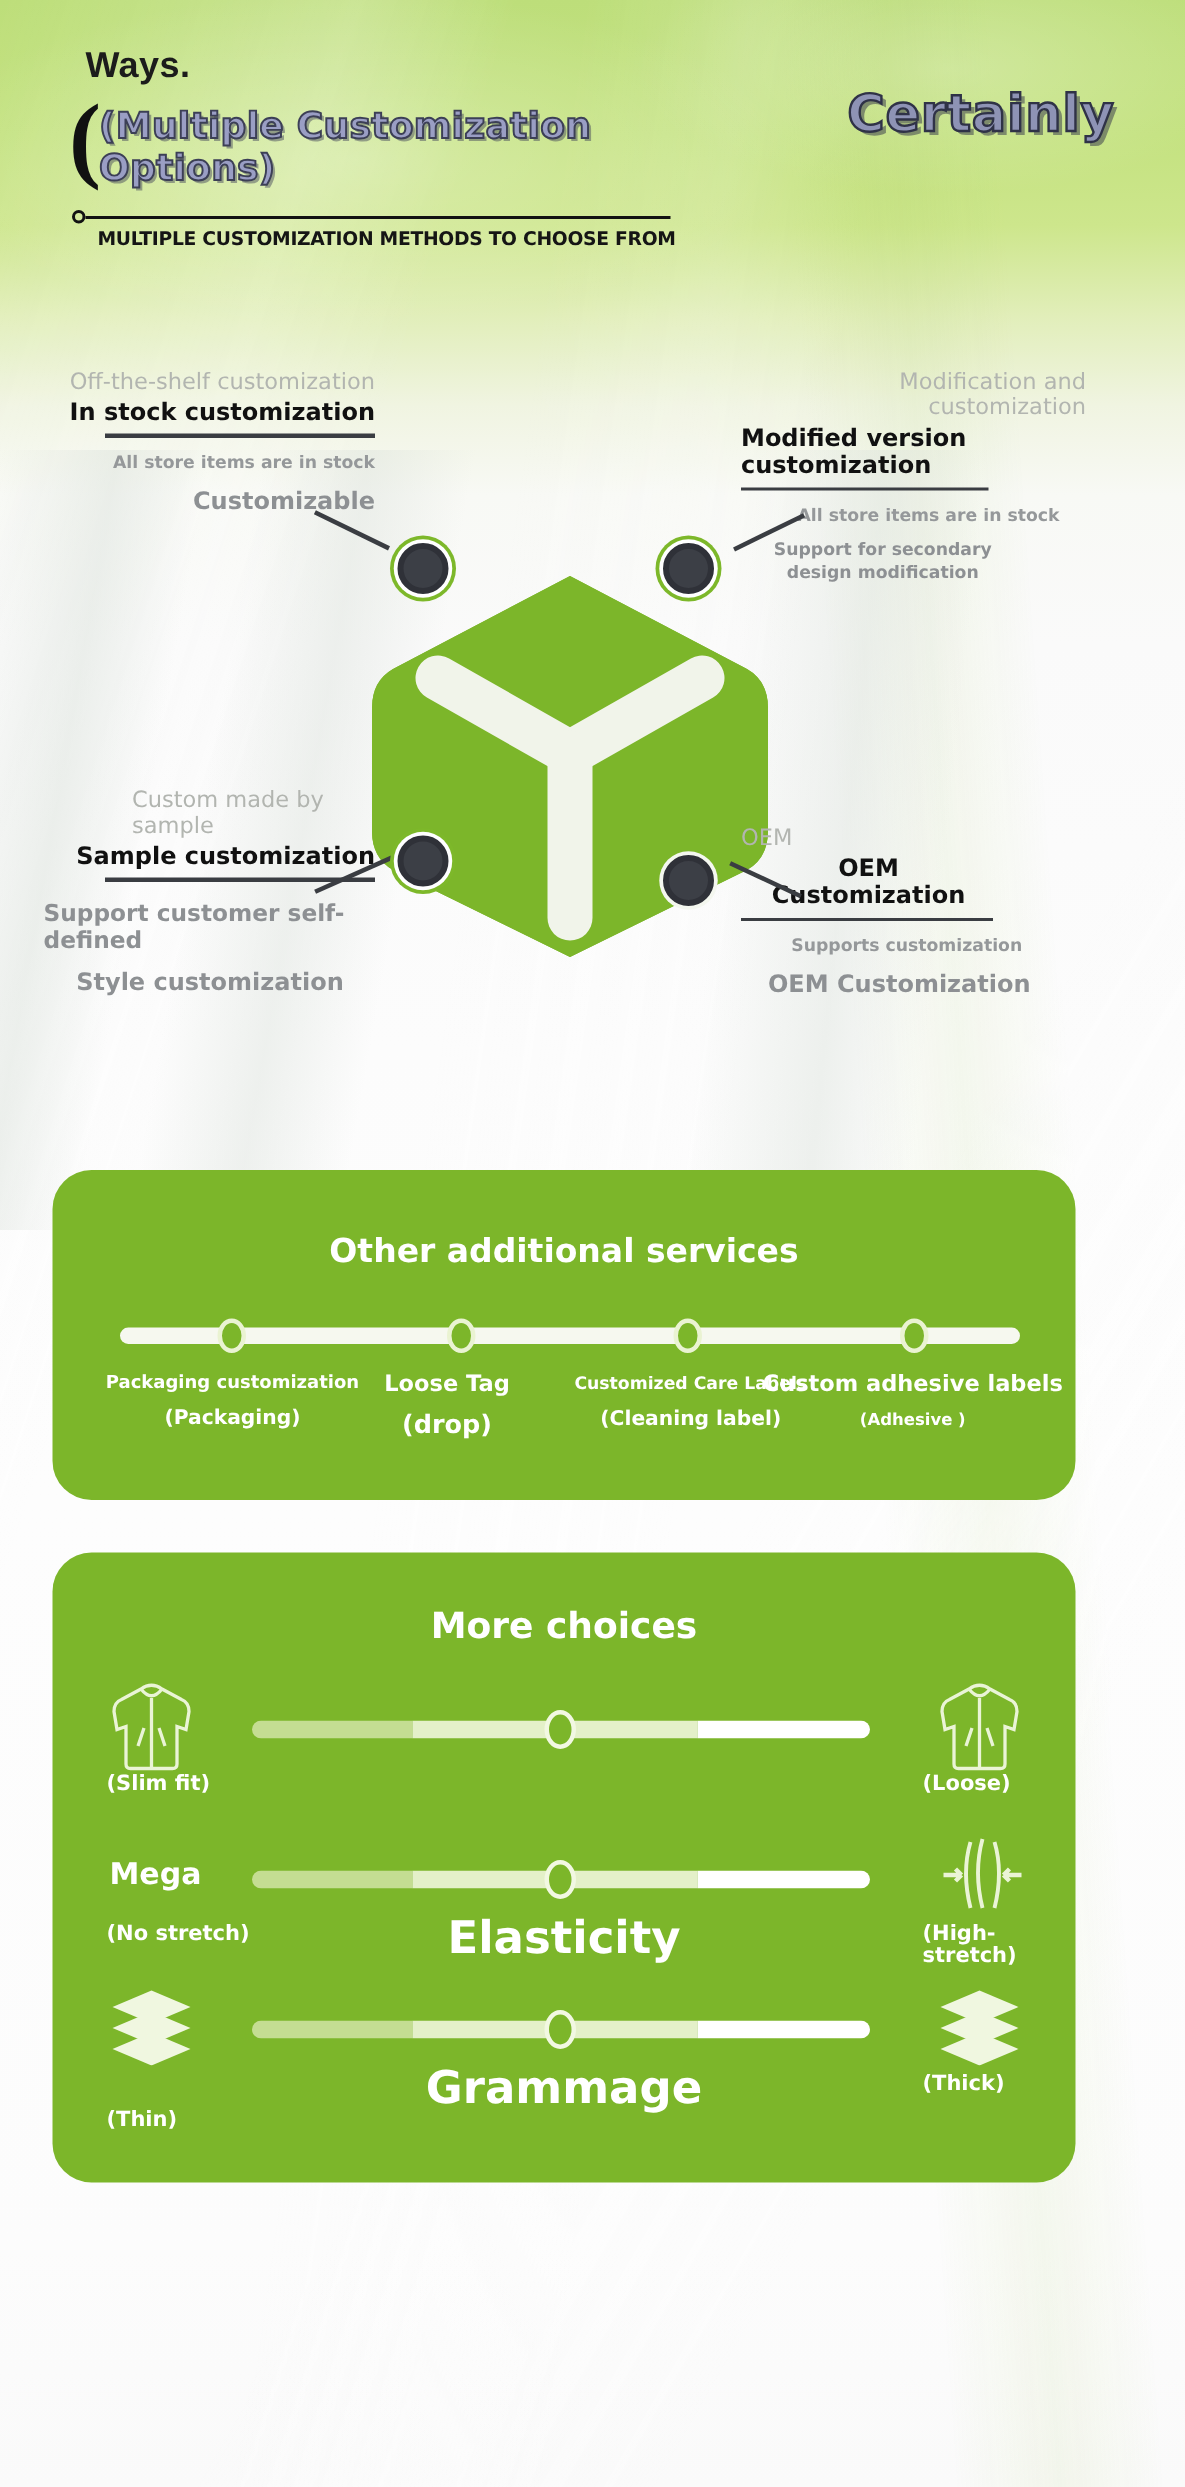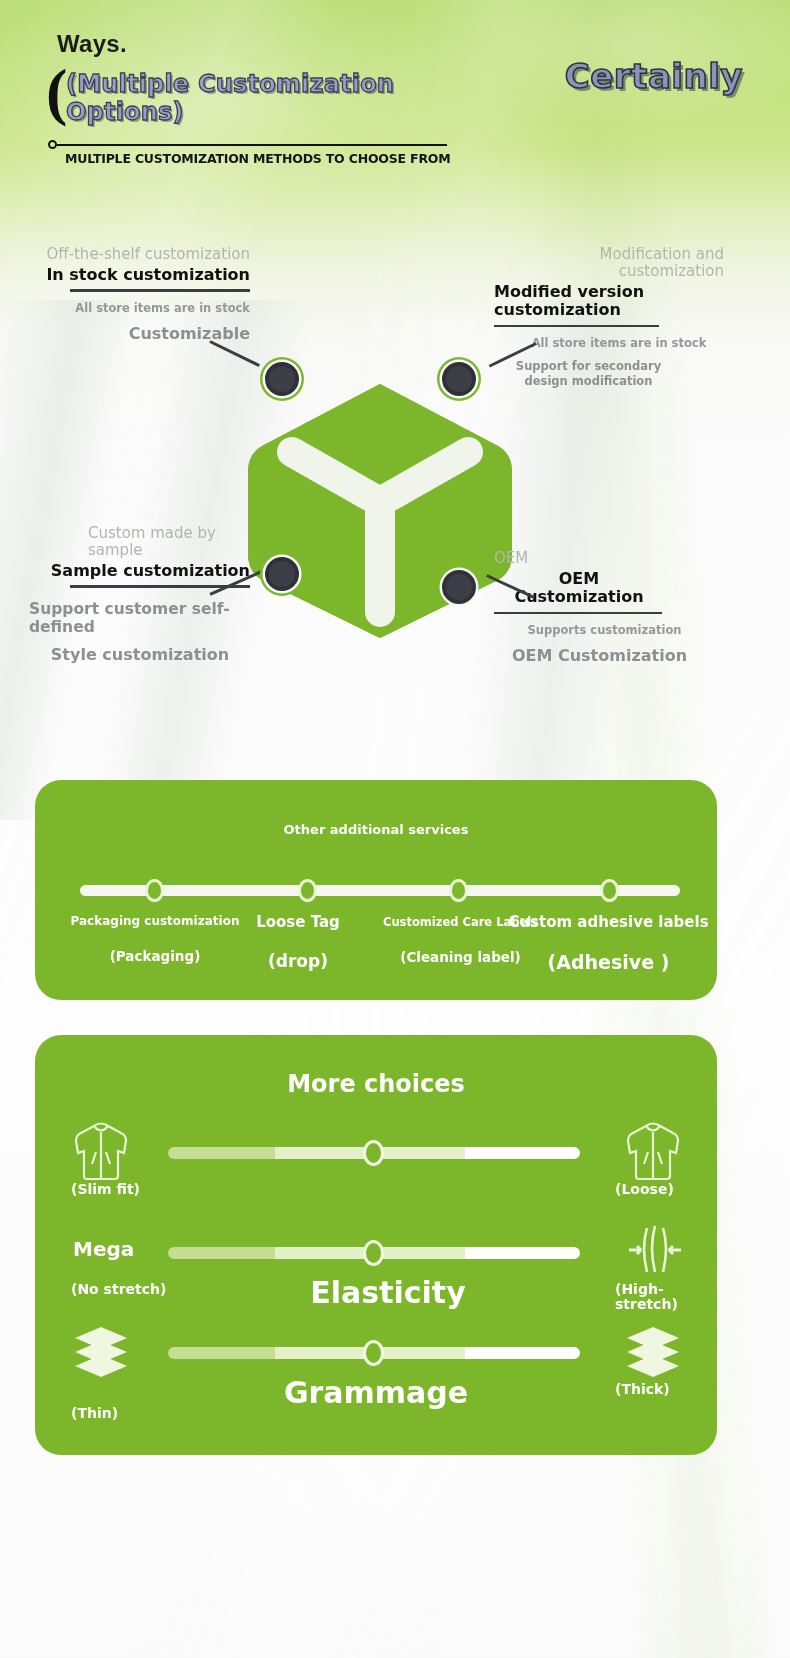--- a/index.html
+++ b/index.html
@@ -159,21 +159,21 @@
   }
   .svc-knob {
     position:absolute; width:19px; height:23px; border-radius:50%;
     border:3.4px solid #eaf3d2; background:#7cb62a;
   }
   .svc-lab {
     position:absolute; text-align:center; color:#fff;
     font-family:"DejaVu Sans", sans-serif;
   }
   .svc-lab .n { font-weight:bold; display:block; }
-  .svc-lab .p { font-weight:bold; display:block; margin-top:20px; }
+  .svc-lab .p { font-weight:bold; display:block; margin-top:9px; }
 
   
   .ch-row { position:absolute; }
   .ch-track { position:absolute; height:12px; border-radius:7px; display:flex; overflow:hidden; }
   .ch-seg { height:100%; }
   .ch-s1 { background:#c4dd92; }
   .ch-s2 { background:#e4f0c9; }
   .ch-s3 { background:#ffffff; }
   .ch-knob {
     position:absolute; width:21px; height:26px; border-radius:50%;
@@ -263,21 +263,21 @@
       <div class="title" style="text-align:center; width:170px;">OEM Customization</div>
       <div class="bar" style="width:168px;"></div>
       <div class="sub1" style="text-align:center; width:185px; margin-left:18px;">Supports customization</div>
       <div class="sub2" style="text-align:center; width:195px; margin-left:8px;">OEM Customization</div>
     </div>
     <div class="leader" style="left:482px; top:396px; width:52px; height:2.6px; transform:rotate(25deg); transform-origin:right center;"></div>
     <div class="node" style="left:442px; top:370px;"></div>
   </div>
 
   <div class="card" style="left:35px; top:780px; width:682px; height:220px;">
-    <div class="card-title" style="position:absolute; left:0; top:42px; width:100%; font-size:13px;">Other additional services</div>
+    <div class="card-title" style="position:absolute; left:0; top:42px; width:100%; font-size:22px;">Other additional services</div>
 
     <div class="svc-track" style="left:45px; top:105px; width:600px;"></div>
 
     <div class="svc-knob" style="left:110px; top:99px;"></div>
     <div class="svc-knob" style="left:263px; top:99px;"></div>
     <div class="svc-knob" style="left:414px; top:99px;"></div>
     <div class="svc-knob" style="left:565px; top:99px;"></div>
 
     <div class="svc-lab" style="left:-5px; top:134px; width:250px;">
       <span class="n" style="font-size:12px;">Packaging customization</span>
@@ -286,21 +286,21 @@
     <div class="svc-lab" style="left:183px; top:133px; width:160px;">
       <span class="n" style="font-size:15px;">Loose Tag</span>
       <span class="p" style="font-size:17px;">(drop)</span>
     </div>
     <div class="svc-lab" style="left:333px; top:135px; width:185px;">
       <span class="n" style="font-size:11.5px;">Customized Care Labels</span>
       <span class="p" style="font-size:13.5px;">(Cleaning label)</span>
     </div>
     <div class="svc-lab" style="left:466px; top:133px; width:215px;">
       <span class="n" style="font-size:15px;">Custom adhesive labels</span>
-      <span class="p" style="font-size:19px;">(Adhesive )</span>
+      <span class="p" style="font-size:11px;">(Adhesive )</span>
     </div>
   </div>
 
   <div class="card" style="left:35px; top:1035px; width:682px; height:420px;">
 
     <div class="card-title" style="position:absolute; left:0; top:35px; width:100%; font-size:24px;">More choices</div>
 
     <div class="ch-row" style="left:0; top:85px; width:682px; height:110px;">
       <div class="ch-icon" style="left:38px; top:0px;">
         <svg width="56" height="62" viewBox="0 0 56 62" fill="none" stroke="#eaf4d6" stroke-width="2.2">
@@ -338,21 +338,21 @@
       <div class="ch-knob" style="left:328px; top:20px;"></div>
       <div class="ch-icon" style="left:592px; top:2px;">
         <svg width="56" height="58" viewBox="0 0 56 58" fill="none" stroke="#eaf4d6" stroke-width="2.6">
           <path d="M20 6 q-6 20 0 44 M28 4 q-6 22 0 46 M36 6 q6 20 0 44"></path>
           <path d="M2 28 l12 0 M14 28 l-4 -4 M14 28 l-4 4" stroke-width="3"></path>
           <path d="M54 28 l-12 0 M42 28 l4 -4 M42 28 l4 4" stroke-width="3"></path>
         </svg>
       </div>
       <div class="ch-end" style="left:36px; top:62px;">(No stretch)</div>
       <div class="ch-end" style="left:580px; top:62px; width:66px; white-space:pre-line;">(High-stretch)</div>
-      <div class="ch-name" style="top:55px; left:12px;">Elasticity</div>
+      <div class="ch-name" style="top:55px; left:0;">Elasticity</div>
     </div>
 
     <div class="ch-row" style="left:0; top:285px; width:682px; height:110px;">
       <div class="ch-icon" style="left:38px; top:5px;">
         <svg width="56" height="52" viewBox="0 0 56 52" fill="#f0f7e0">
           <path d="M28 2 L54 13 L28 24 L2 13 Z"></path>
           <path d="M28 16 L54 27 L28 38 L2 27 Z"></path>
           <path d="M28 30 L54 41 L28 52 L2 41 Z"></path>
         </svg>
       </div>

